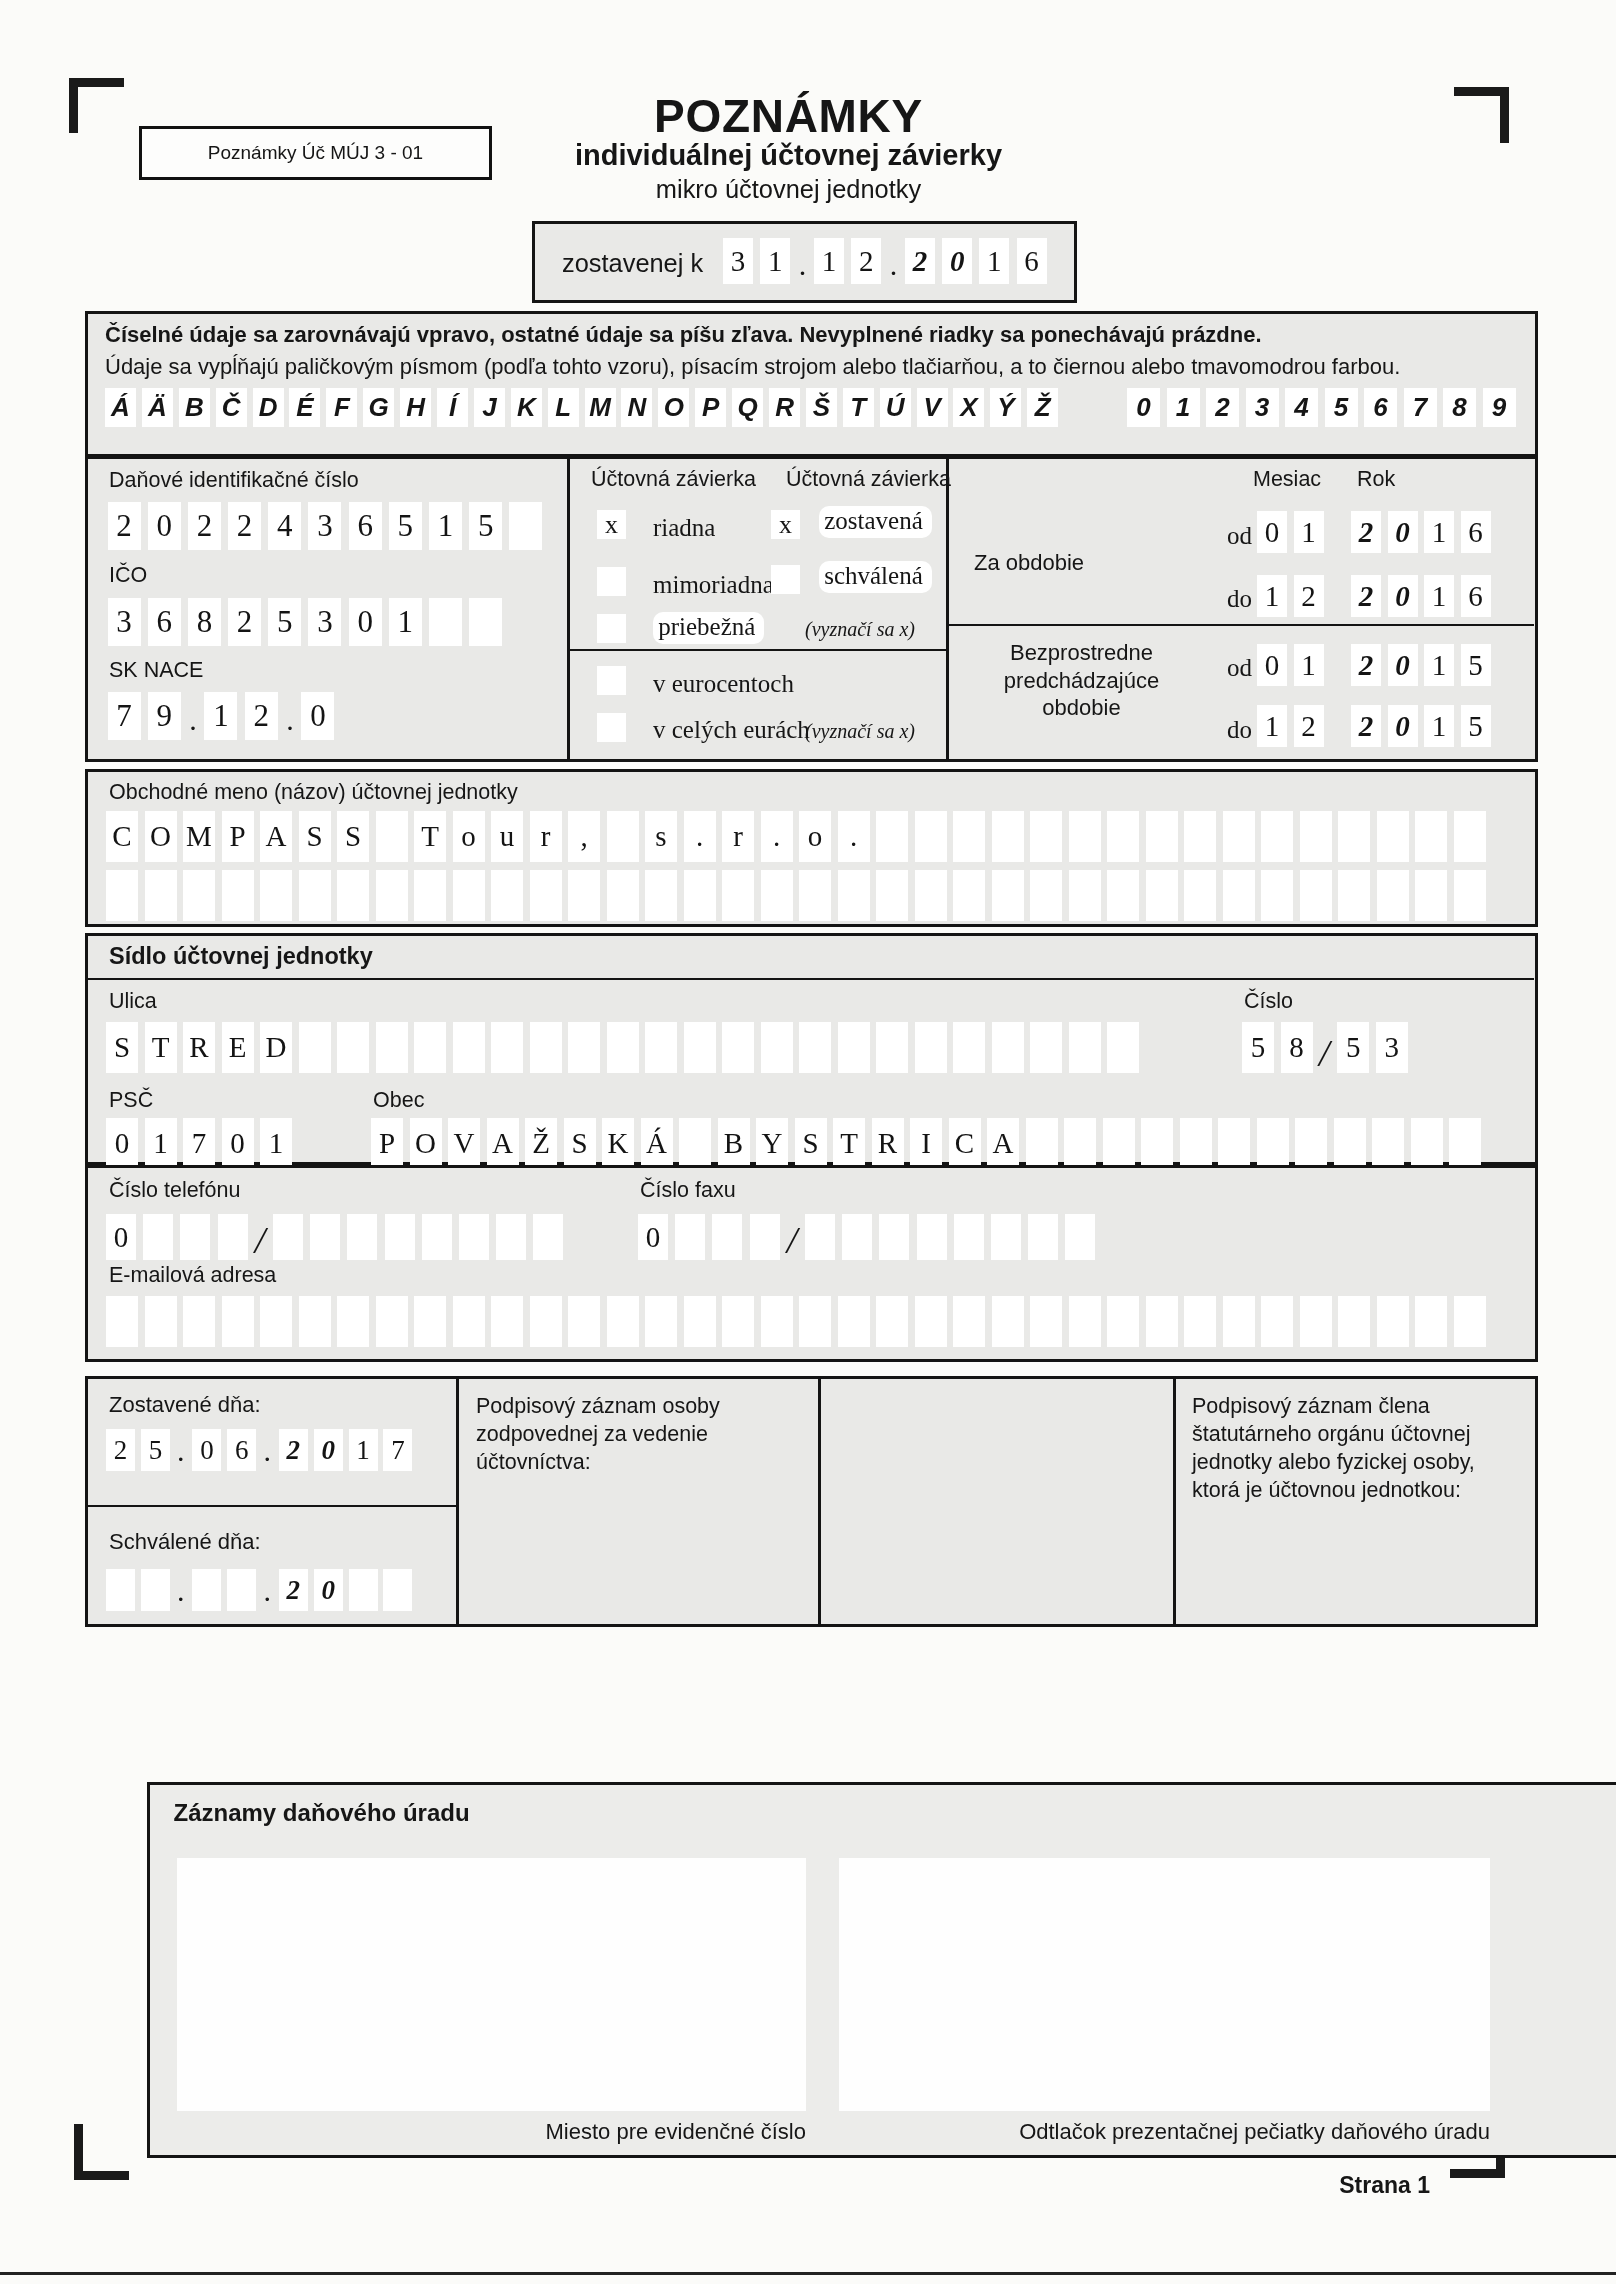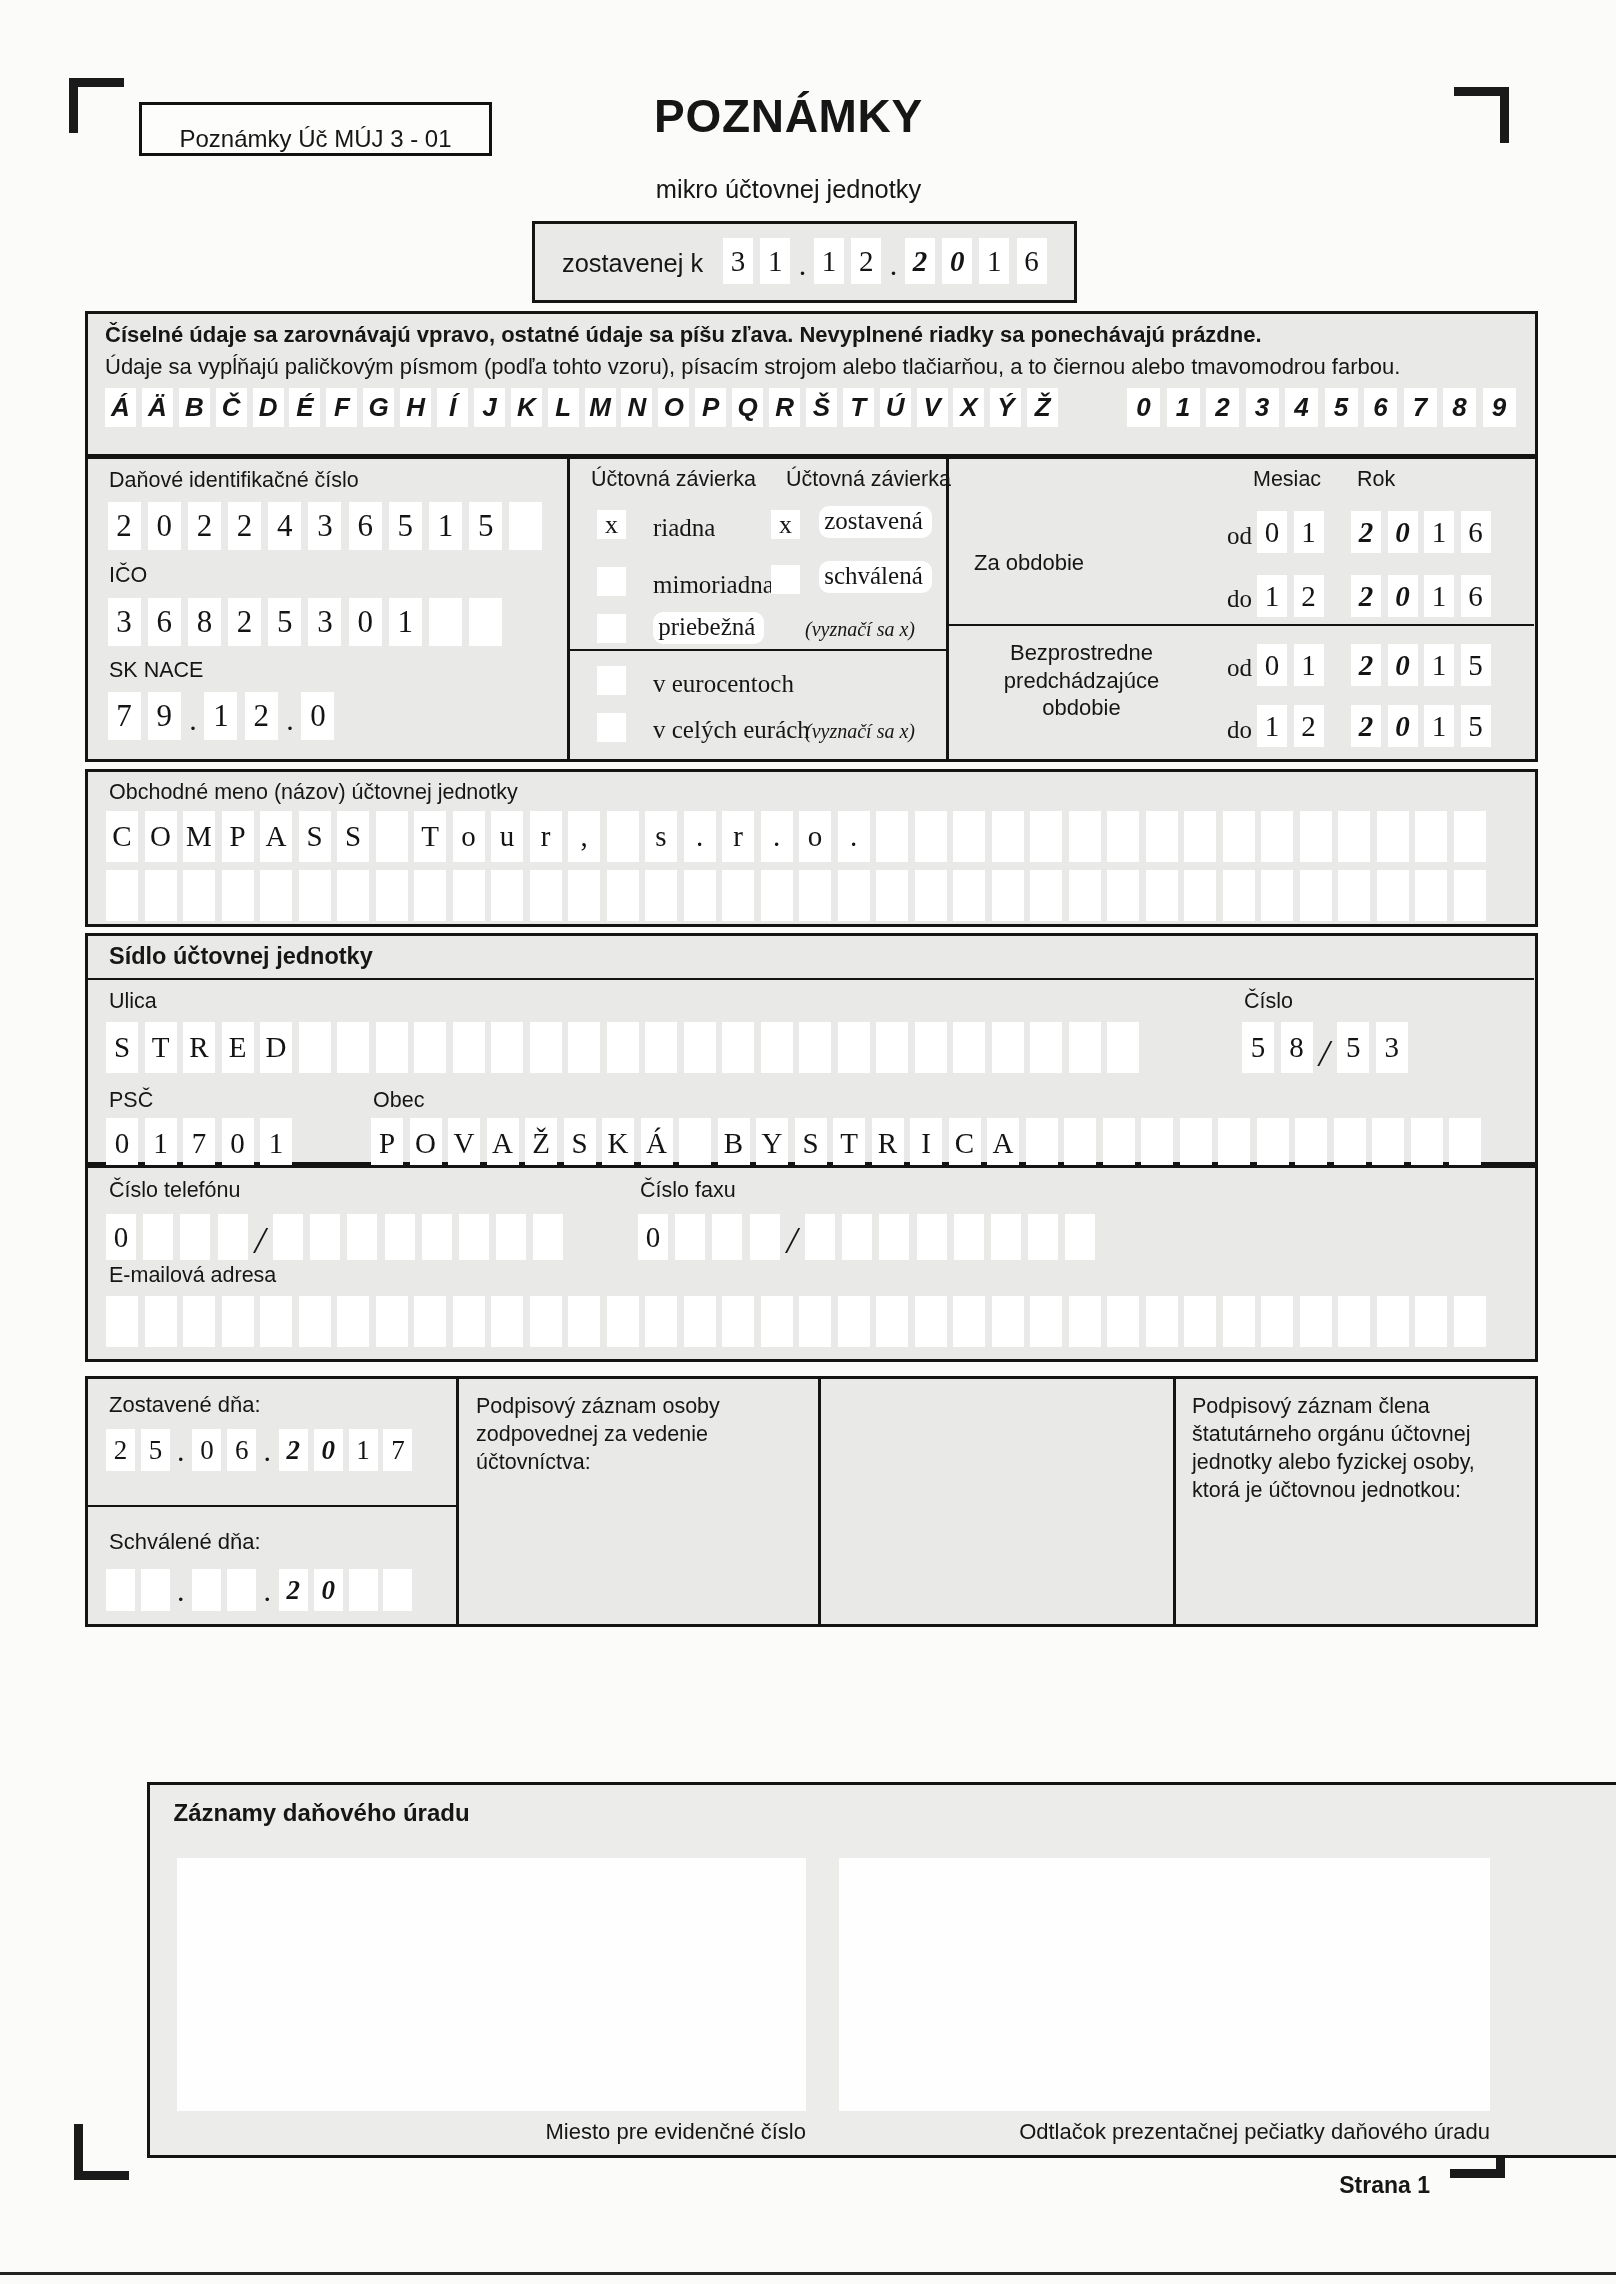--- a/index.html
+++ b/index.html
@@ -39,24 +39,25 @@
 </head>
 <body>
 
 <div class="page">
 
   <div class="corner" style="left:69px;top:78px;width:55px;height:55px;border-left:9px solid #1a1a1a;border-top:9px solid #1a1a1a;"></div>
   <div class="corner" style="left:1454px;top:87px;width:55px;height:56px;border-right:9px solid #1a1a1a;border-top:9px solid #1a1a1a;"></div>
   <div class="corner" style="left:74px;top:2124px;width:55px;height:56px;border-left:9px solid #1a1a1a;border-bottom:9px solid #1a1a1a;"></div>
   <div class="corner" style="left:1450px;top:2122px;width:55px;height:56px;border-right:9px solid #1a1a1a;border-bottom:9px solid #1a1a1a;"></div>
 
-  <div class="abs" style="left:139px;top:102px;width:347px;height:48px;border:3.3px solid #111;background:#fdfdfc;display:flex;align-items:flex-end;justify-content:center;font-size:24px;">
+  <div class="abs" style="left:139px;top:126px;width:347px;height:48px;border:3.3px solid #111;background:#fdfdfc;display:flex;align-items:center;justify-content:center;font-size:19px;">
       <span>Poznámky Úč MÚJ 3 - 01</span>
     </div>
   <div class="abs bold" style="left:515px;top:89px;width:547px;text-align:center;font-size:46px;letter-spacing:0.7px;">POZNÁMKY</div>
+  <div class="abs bold" style="left:515px;top:139px;width:547px;text-align:center;font-size:29px;">individuálnej účtovnej závierky</div>
   <div class="abs" style="left:515px;top:175px;width:547px;text-align:center;font-size:25.4px;">mikro účtovnej jednotky</div>
 
   <div class="box" style="left:532px;top:221px;width:545px;height:82px;border-width:3.9px;">
     <span class="abs" style="left:27px;top:25px;font-size:25.4px;">zostavenej k</span>
     <div class="cellrow" style="left:188px;top:14.3px;">
         <span class="cell c70">3</span>
         <span class="cell c70">1</span>
         <span class="sep">.</span>
         <span class="cell c70">1</span>
         <span class="cell c70">2</span>

